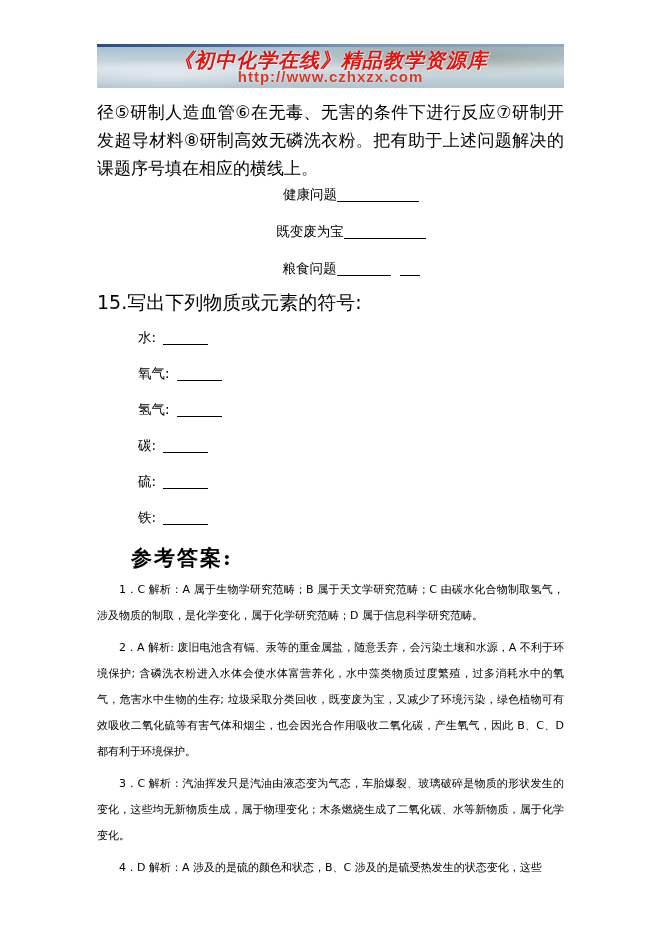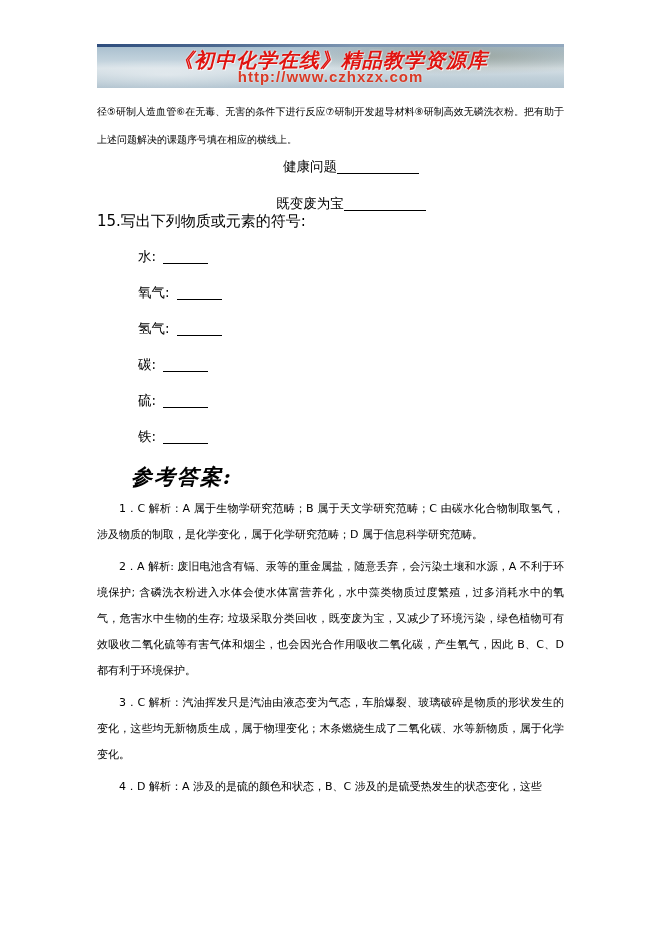--- a/index.html
+++ b/index.html
@@ -33,44 +33,44 @@
     text-shadow:0 0 2px rgba(255,255,255,0.9), 1px 1px 0 rgba(255,255,255,0.6);
   }
   .banner-url{
     position:relative;text-align:center;margin-top:-3px;
     font-family:"Liberation Sans",sans-serif;font-weight:bold;
     font-size:15px;letter-spacing:1px;line-height:18px;
     text-shadow:0 0 2px rgba(255,255,255,0.7);
   }
 
   
-  .intro{margin-top:10px;font-size:10px;line-height:28px;text-align:justify;}
+  .intro{margin-top:10px;font-size:17px;line-height:28px;text-align:justify;}
 
   .fill-list{margin-top:4px;padding-left:41px;text-align:center;}
   .fill-row{line-height:16px;margin-bottom:21px;font-size:13.5px;white-space:nowrap;}
   .fill-row:last-child{margin-bottom:0;}
 
   .blank{
     display:inline-block;height:12px;
     border-bottom:1px solid #000;
     vertical-align:-3px;
   }
   .w82{width:82px}.w44{width:44px}.w38{width:38px}
   .w54{width:54px}.w20{width:20px}.w45{width:45px}
   .gap{margin-left:9px;}
 
-  .q15-stem{margin-top:2px;font-size:15px;line-height:16px;}
+  .q15-stem{margin-top:18px;font-size:19px;line-height:16px;}
   .q15-list{margin-top:19px;padding-left:41px;}
   .q15-row{line-height:16px;margin-bottom:20px;font-size:13.5px;white-space:nowrap;}
   .q15-row .blank{margin-left:7px;}
 
   .answers-heading{
     margin-top:13px;padding-left:34px;
     font-family:"DejaVu Serif",serif;font-size:21px;font-weight:600;
-    letter-spacing:2px;line-height:26px;font-style:italic;
+    letter-spacing:2px;line-height:26px;
   }
   .answer-p{
     margin:6px 0 0 0;font-size:11px;line-height:26px;
     text-align:justify;text-indent:2em;
   }
 
   
   .page-footer{
     position:absolute;left:97px;top:847px;width:467px;
     font-size:11px;line-height:16px;color:#1a1a1a;
@@ -90,20 +90,23 @@
     </div>
 
     <div class="intro">径⑤研制人造血管⑥在无毒、无害的条件下进行反应⑦研制开发超导材料⑧研制高效无磷洗衣粉。把有助于上述问题解决的课题序号填在相应的横线上。</div>
 
     <div class="fill-list">
       <div class="fill-row">
         <span>健康问题</span><span class="blank w82"></span>
       </div>
       <div class="fill-row">
         <span>既变废为宝</span><span class="blank w82"></span>
+      </div>
+      <div class="fill-row">
+        <span>粮食问题</span><span class="blank w54"></span><span class="blank w20 gap"></span>
       </div>
     </div>
 
     <div class="q15-stem">15.写出下列物质或元素的符号:</div>
 
     <div class="q15-list">
       <div class="q15-row">
         <span>水:</span><span class="blank w45"></span>
       </div>
       <div class="q15-row">

